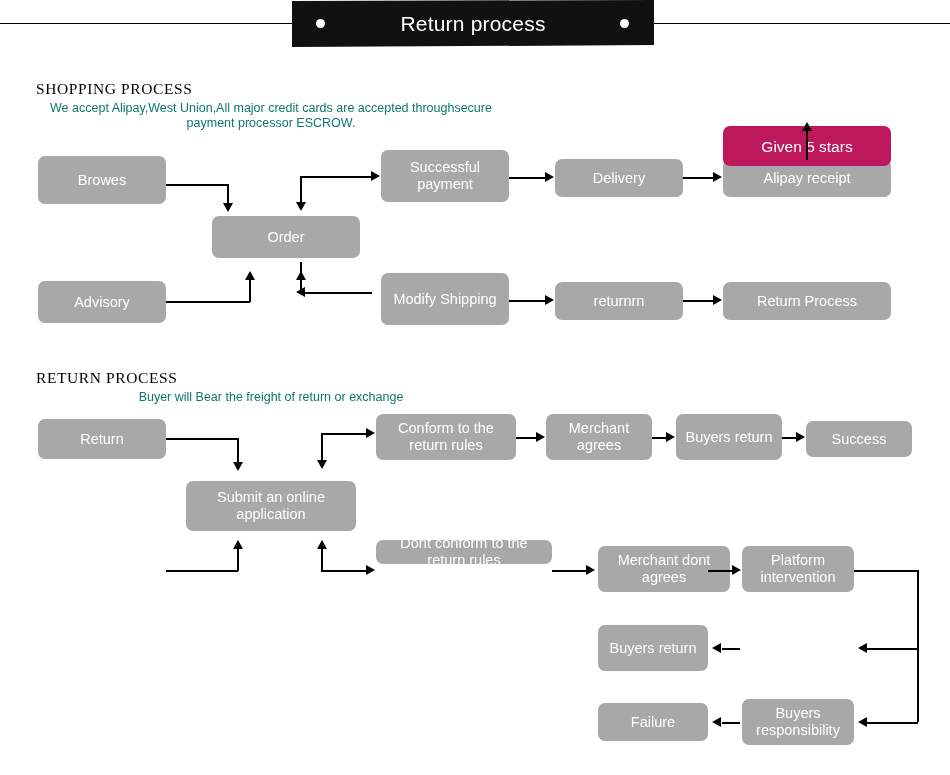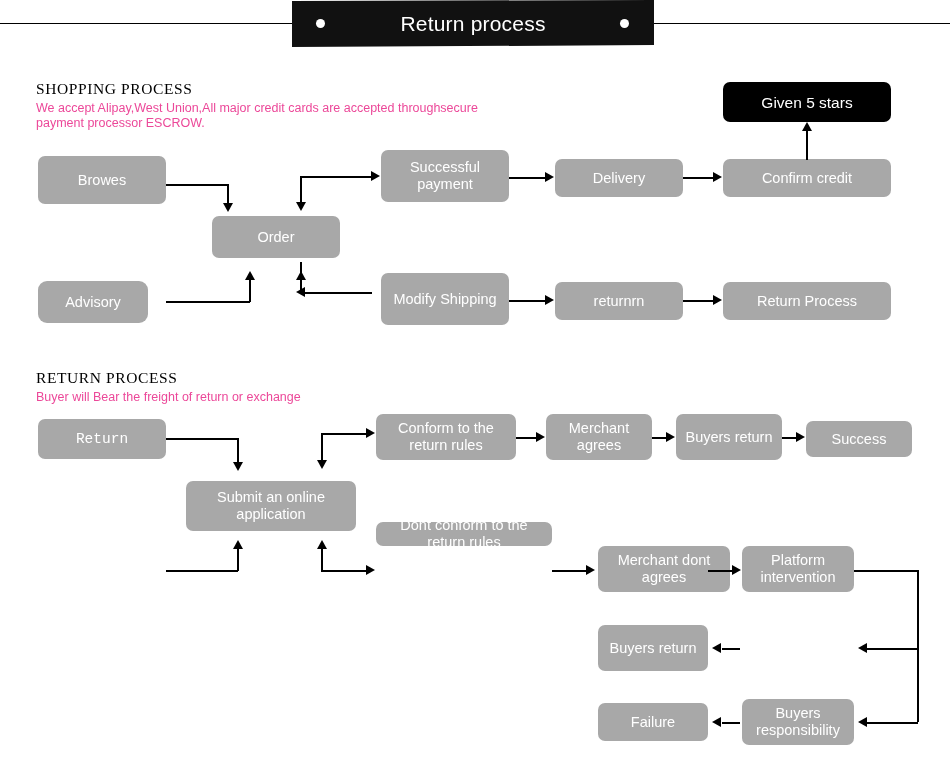--- a/index.html
+++ b/index.html
@@ -65,44 +65,46 @@
   .section-title {
     position: absolute;
     color: #000000;
     font-size: 15.5px;
     letter-spacing: .6px;
     font-family: "Liberation Serif", serif;
     font-weight: 400;
   }
   .section-note {
     position: absolute;
-    color: #ec4899;
+    color: #0f766e;
     font-size: 12.5px;
     line-height: 15px;
     font-family: "Liberation Sans", sans-serif;
+    text-align: center;
   }
 
   
   .box {
     position: absolute;
     background: #a8a8a8;
     border-radius: 7px;
     color: #ffffff;
     display: flex;
     align-items: center;
     justify-content: center;
     text-align: center;
     font-size: 14.5px;
     line-height: 17px;
     box-sizing: border-box;
     padding: 2px 4px;
   }
   .box.accent {
-    background: #000000;
+    background: #be185d;
     font-size: 15.5px;
+    margin-top: 44px;
   }
 
   
   .hline, .vline {
     position: absolute;
     background: #000000;
   }
   .hline { height: 1.6px; }
   .vline { width: 1.6px; }
 
@@ -140,25 +142,25 @@
   <div class="banner">
     <div class="banner-dot left"></div>
     <div class="banner-dot right"></div>
     <div class="banner-title">Return process</div>
   </div>
 
   <div class="section-title" style="left:36px; top:80px;">SHOPPING PROCESS</div>
   <div class="section-note" style="left:36px; top:101px; width:470px;">We accept Alipay,West Union,All major credit cards are accepted throughsecure payment processor ESCROW.</div>
 
   <div class="box" style="left:38px; top:156px; width:128px; height:48px;">Browes</div>
-  <div class="box" style="left:212px; top:216px; width:128px; height:42px;">Order</div>
-  <div class="box" style="left:38px; top:281px; width:110px; height:42px;border-radius:9px;">Advisory</div>
+  <div class="box" style="left:212px; top:216px; width:148px; height:42px;">Order</div>
+  <div class="box" style="left:38px; top:281px; width:128px; height:42px;">Advisory</div>
   <div class="box" style="left:381px; top:150px; width:128px; height:52px;">Successful payment</div>
   <div class="box" style="left:555px; top:159px; width:128px; height:38px;">Delivery</div>
-  <div class="box" style="left:723px; top:159px; width:168px; height:38px;">Confirm credit</div>
+  <div class="box" style="left:723px; top:159px; width:168px; height:38px;">Alipay receipt</div>
   <div class="box accent" style="left:723px; top:82px; width:168px; height:40px;">Given 5 stars</div>
   <div class="box" style="left:381px; top:273px; width:128px; height:52px;">Modify Shipping</div>
   <div class="box" style="left:555px; top:282px; width:128px; height:38px;">returnrn</div>
   <div class="box" style="left:723px; top:282px; width:168px; height:38px;">Return Process</div>
 
   <div class="hline" style="left:166px; top:184px; width:62px;"></div>
   <div class="vline" style="left:227px; top:184px; height:22px;"></div>
   <div class="arrow down" style="left:223px; top:203px;"></div>
 
   <div class="vline" style="left:300px; top:176px; height:32px;"></div>
@@ -187,29 +189,29 @@
 
   <div class="hline" style="left:509px; top:300px; width:37px;"></div>
   <div class="arrow right" style="left:545px; top:295px;"></div>
 
   <div class="hline" style="left:683px; top:300px; width:31px;"></div>
   <div class="arrow right" style="left:713px; top:295px;"></div>
 
   <div class="section-title" style="left:36px; top:369px;">RETURN PROCESS</div>
   <div class="section-note" style="left:36px; top:390px; width:470px;">Buyer will Bear the freight of return or exchange</div>
 
-  <div class="box" style="left:38px; top:419px; width:128px; height:40px;font-family:Liberation Mono, monospace;">Return</div>
+  <div class="box" style="left:38px; top:419px; width:128px; height:40px;">Return</div>
   <div class="box" style="left:186px; top:481px; width:170px; height:50px;">Submit an online application</div>
 
   <div class="box" style="left:376px; top:414px; width:140px; height:46px;">Conform to the return rules</div>
   <div class="box" style="left:546px; top:414px; width:106px; height:46px;">Merchant agrees</div>
   <div class="box" style="left:676px; top:414px; width:106px; height:46px;">Buyers return</div>
   <div class="box" style="left:806px; top:421px; width:106px; height:36px;">Success</div>
 
-  <div class="box" style="left:376px; top:522px; width:176px; height:24px;">Dont conform to the return rules</div>
+  <div class="box" style="left:376px; top:540px; width:176px; height:24px;">Dont conform to the return rules</div>
   <div class="box" style="left:598px; top:546px; width:132px; height:46px;">Merchant dont agrees</div>
   <div class="box" style="left:742px; top:546px; width:112px; height:46px;">Platform intervention</div>
 
   <div class="box" style="left:598px; top:625px; width:110px; height:46px;">Buyers return</div>
 
   <div class="box" style="left:742px; top:699px; width:112px; height:46px;">Buyers responsibility</div>
   <div class="box" style="left:598px; top:703px; width:110px; height:38px;">Failure</div>
 
   <div class="hline" style="left:166px; top:438px; width:72px;"></div>
   <div class="vline" style="left:237px; top:438px; height:26px;"></div>

